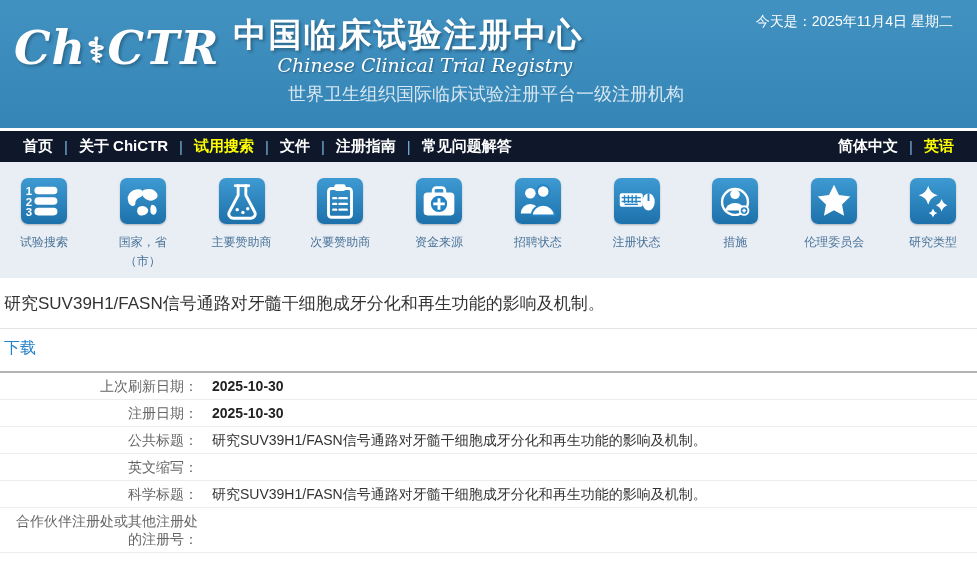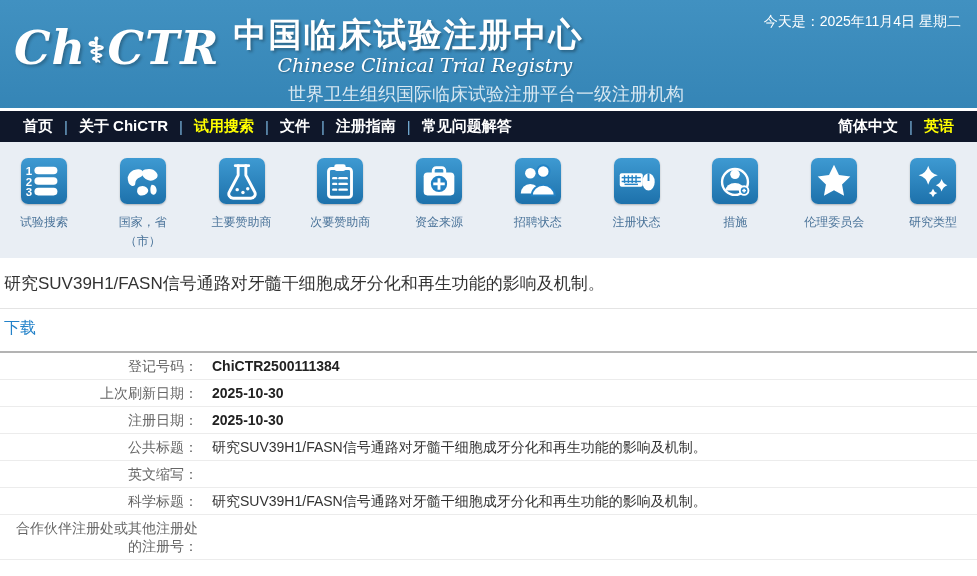--- a/index.html
+++ b/index.html
@@ -1,34 +1,34 @@
 <!DOCTYPE html>
 <html><head>
 <meta charset="utf-8">
 <style>
   * { margin:0; padding:0; box-sizing:border-box; }
   html,body { width:977px; height:576px; overflow:hidden; background:#fff;
     font-family:"Liberation Sans","DejaVu Sans",sans-serif; }
 
   
-  .header { position:relative; height:108px;
+  .header { position:relative; height:128px;
     background:linear-gradient(#4191c1,#3585b6); color:#fff; }
   .logo-row { display:flex; align-items:flex-start; padding:16px 0 0 14px; }
   .logo { font-family:"DejaVu Serif","Liberation Serif",serif;
     font-style:italic; font-weight:bold; font-size:46px; line-height:64px;
     letter-spacing:1px; text-shadow:2px 2px 3px rgba(0,0,0,.25); cursor:pointer; }
   .logo .cad { font-style:normal; font-size:34px; vertical-align:2px; margin:0 1px; }
   .title-block { margin-left:14px; }
   .title-cn { font-size:33px; font-weight:bold; line-height:38px; letter-spacing:2px;
     text-shadow:2px 2px 3px rgba(0,0,0,.3); }
   .title-en { font-family:"DejaVu Serif","Liberation Serif",serif; font-style:italic;
     font-size:19px; line-height:22px; text-shadow:1px 1px 2px rgba(0,0,0,.3);margin-left:44px; }
   .subtitle { position:absolute; left:288px; top:82px; font-size:18px;
     color:rgba(255,255,255,.8); }
-  .today { position:absolute; right:16px; top:13px; font-size:14px; color:#fff; }
+  .today { position:absolute; right:24px; top:13px; font-size:14px; color:#fff; }
 
   
   .header-gap { height:3px; background:#fff; }
   .nav { height:31px; background:#0f172a; display:flex; align-items:center;
     padding:0 14px; font-size:15px; font-weight:bold; }
   .nav a { color:#fff; text-decoration:none; padding:0 9px; cursor:pointer; }
   .nav a.active { color:#ffff00; }
   .nav .sep { color:#79b4de; font-weight:normal; padding:0 2px; }
   .nav-right { margin-left:auto; display:flex; align-items:center; }
 
@@ -253,24 +253,20 @@
 
 <div class="content">
   <div class="trial-title">研究SUV39H1/FASN信号通路对牙髓干细胞成牙分化和再生功能的影响及机制。</div>
   <div class="divider"></div>
   <div class="download-bar">
     <a class="download-link">下载</a>
   </div>
 
   <div class="fields">
     <div class="row">
-      <div class="flabel">登记号码：</div>
-      <div class="fvalue strong">ChiCTR2500111384</div>
-    </div>
-    <div class="row">
       <div class="flabel">上次刷新日期：</div>
       <div class="fvalue strong">2025-10-30</div>
     </div>
     <div class="row">
       <div class="flabel">注册日期：</div>
       <div class="fvalue strong">2025-10-30</div>
     </div>
     <div class="row">
       <div class="flabel">公共标题：</div>
       <div class="fvalue">研究SUV39H1/FASN信号通路对牙髓干细胞成牙分化和再生功能的影响及机制。</div>

